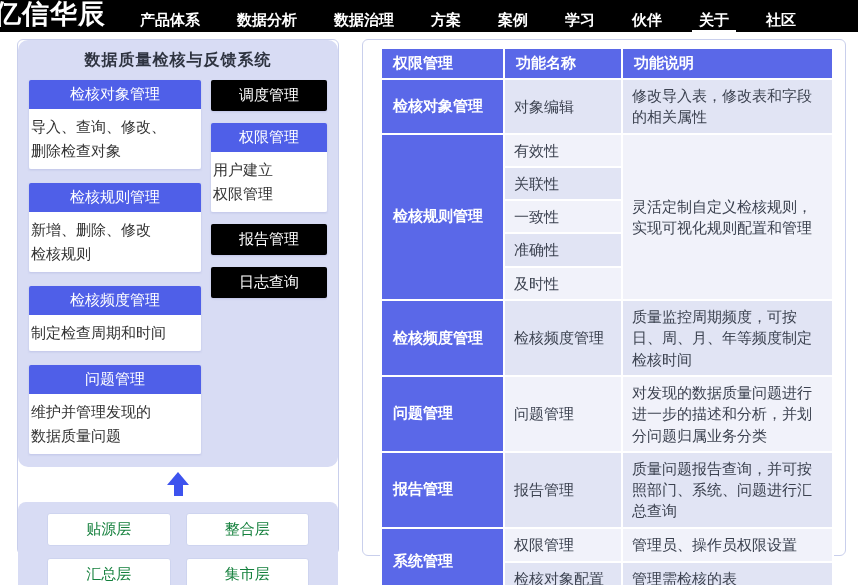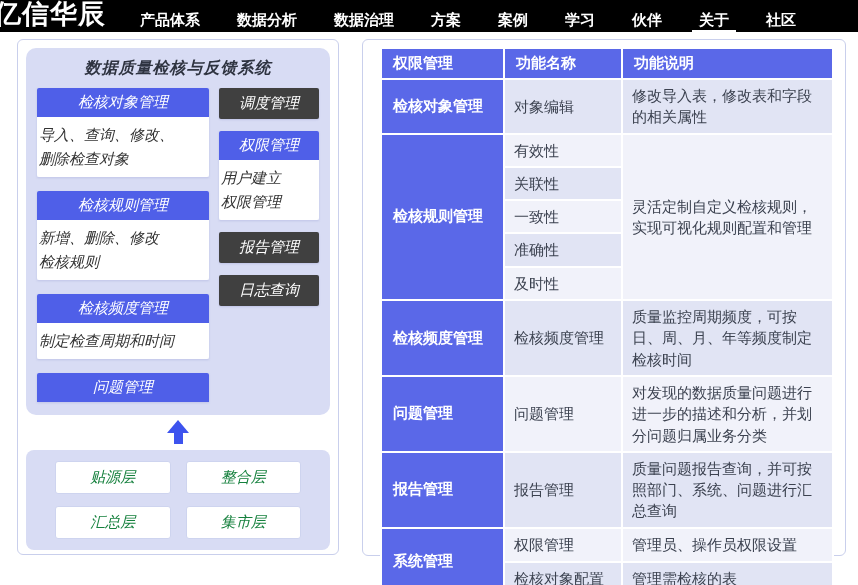--- a/index.html
+++ b/index.html
@@ -19,42 +19,42 @@
   }
   .nav-items{display:flex;gap:37px;margin-left:24px;font-size:15px;font-weight:600;}
   .nav-item{position:relative;cursor:pointer;padding:2px 0;white-space:nowrap;margin-top:8px;}
   .nav-item.active::after{
     content:"";position:absolute;left:50%;transform:translateX(-50%);
     bottom:0;width:44px;height:2px;background:#fff;
   }
   
   .content{display:flex;gap:23px;padding:7px 0 0 17px;}
   .card{background:#fff;border:1px solid #c9cfec;border-radius:6px;box-sizing:border-box;}
-  .card-left{width:322px;height:516px;padding:8px;font-style:italic;}
+  .card-left{width:322px;height:516px;}
   .card-right{width:484px;height:517px;padding:7px 14px 20px 17px;}
   
   .lav-top{background:#d8dcf4;border-radius:10px;padding:7px 11px 13px;}
   .diagram-title{
     text-align:center;font-size:16px;font-weight:700;color:#2e3340;
     margin:3px 0 9px;letter-spacing:1px;
   }
   .cols{display:flex;gap:10px;}
   .col-l{width:172px;display:flex;flex-direction:column;gap:14px;}
   .col-r{flex:1;display:flex;flex-direction:column;gap:12px;}
   .bbox{box-shadow:0 1px 2px rgba(60,70,160,.15);}
   .bbox .hd{
     background:#4f5fe8;color:#fff;text-align:center;font-size:15px;
     padding:5px 0;border-radius:2px 2px 0 0;
   }
   .bbox .bd{
     background:#fff;color:#333;text-align:left;font-size:15px;
     padding:6px 2px;line-height:1.6;white-space:pre-line;border-radius:0 0 2px 2px;
   }
   .solid{
-    background:#404040;color:#fff;text-align:center;font-size:15px;
+    background:#000000;color:#fff;text-align:center;font-size:15px;
     padding:6px 0;border-radius:2px;box-shadow:0 1px 2px rgba(60,70,160,.15);
   }
   
   .up-arrow{width:24px;margin:5px auto 6px;}
   .up-arrow .head{
     width:0;height:0;margin:0 auto;
     border-left:11px solid transparent;border-right:11px solid transparent;
     border-bottom:13px solid #3d53ee;
   }
   .up-arrow .stem{width:9px;height:11px;background:#3d53ee;margin:0 auto;}
@@ -122,20 +122,22 @@
             <div class="hd">检核规则管理</div>
             <div class="bd">新增、删除、修改
 检核规则</div>
           </div>
           <div class="bbox">
             <div class="hd">检核频度管理</div>
             <div class="bd">制定检查周期和时间</div>
           </div>
           <div class="bbox">
             <div class="hd">问题管理</div>
+            <div class="bd">维护并管理发现的
+数据质量问题</div>
           </div>
         </div>
         <div class="col-r">
           <div class="solid">调度管理</div>
           <div class="bbox">
             <div class="hd">权限管理</div>
             <div class="bd">用户建立
 权限管理</div>
           </div>
           <div class="solid">报告管理</div>

